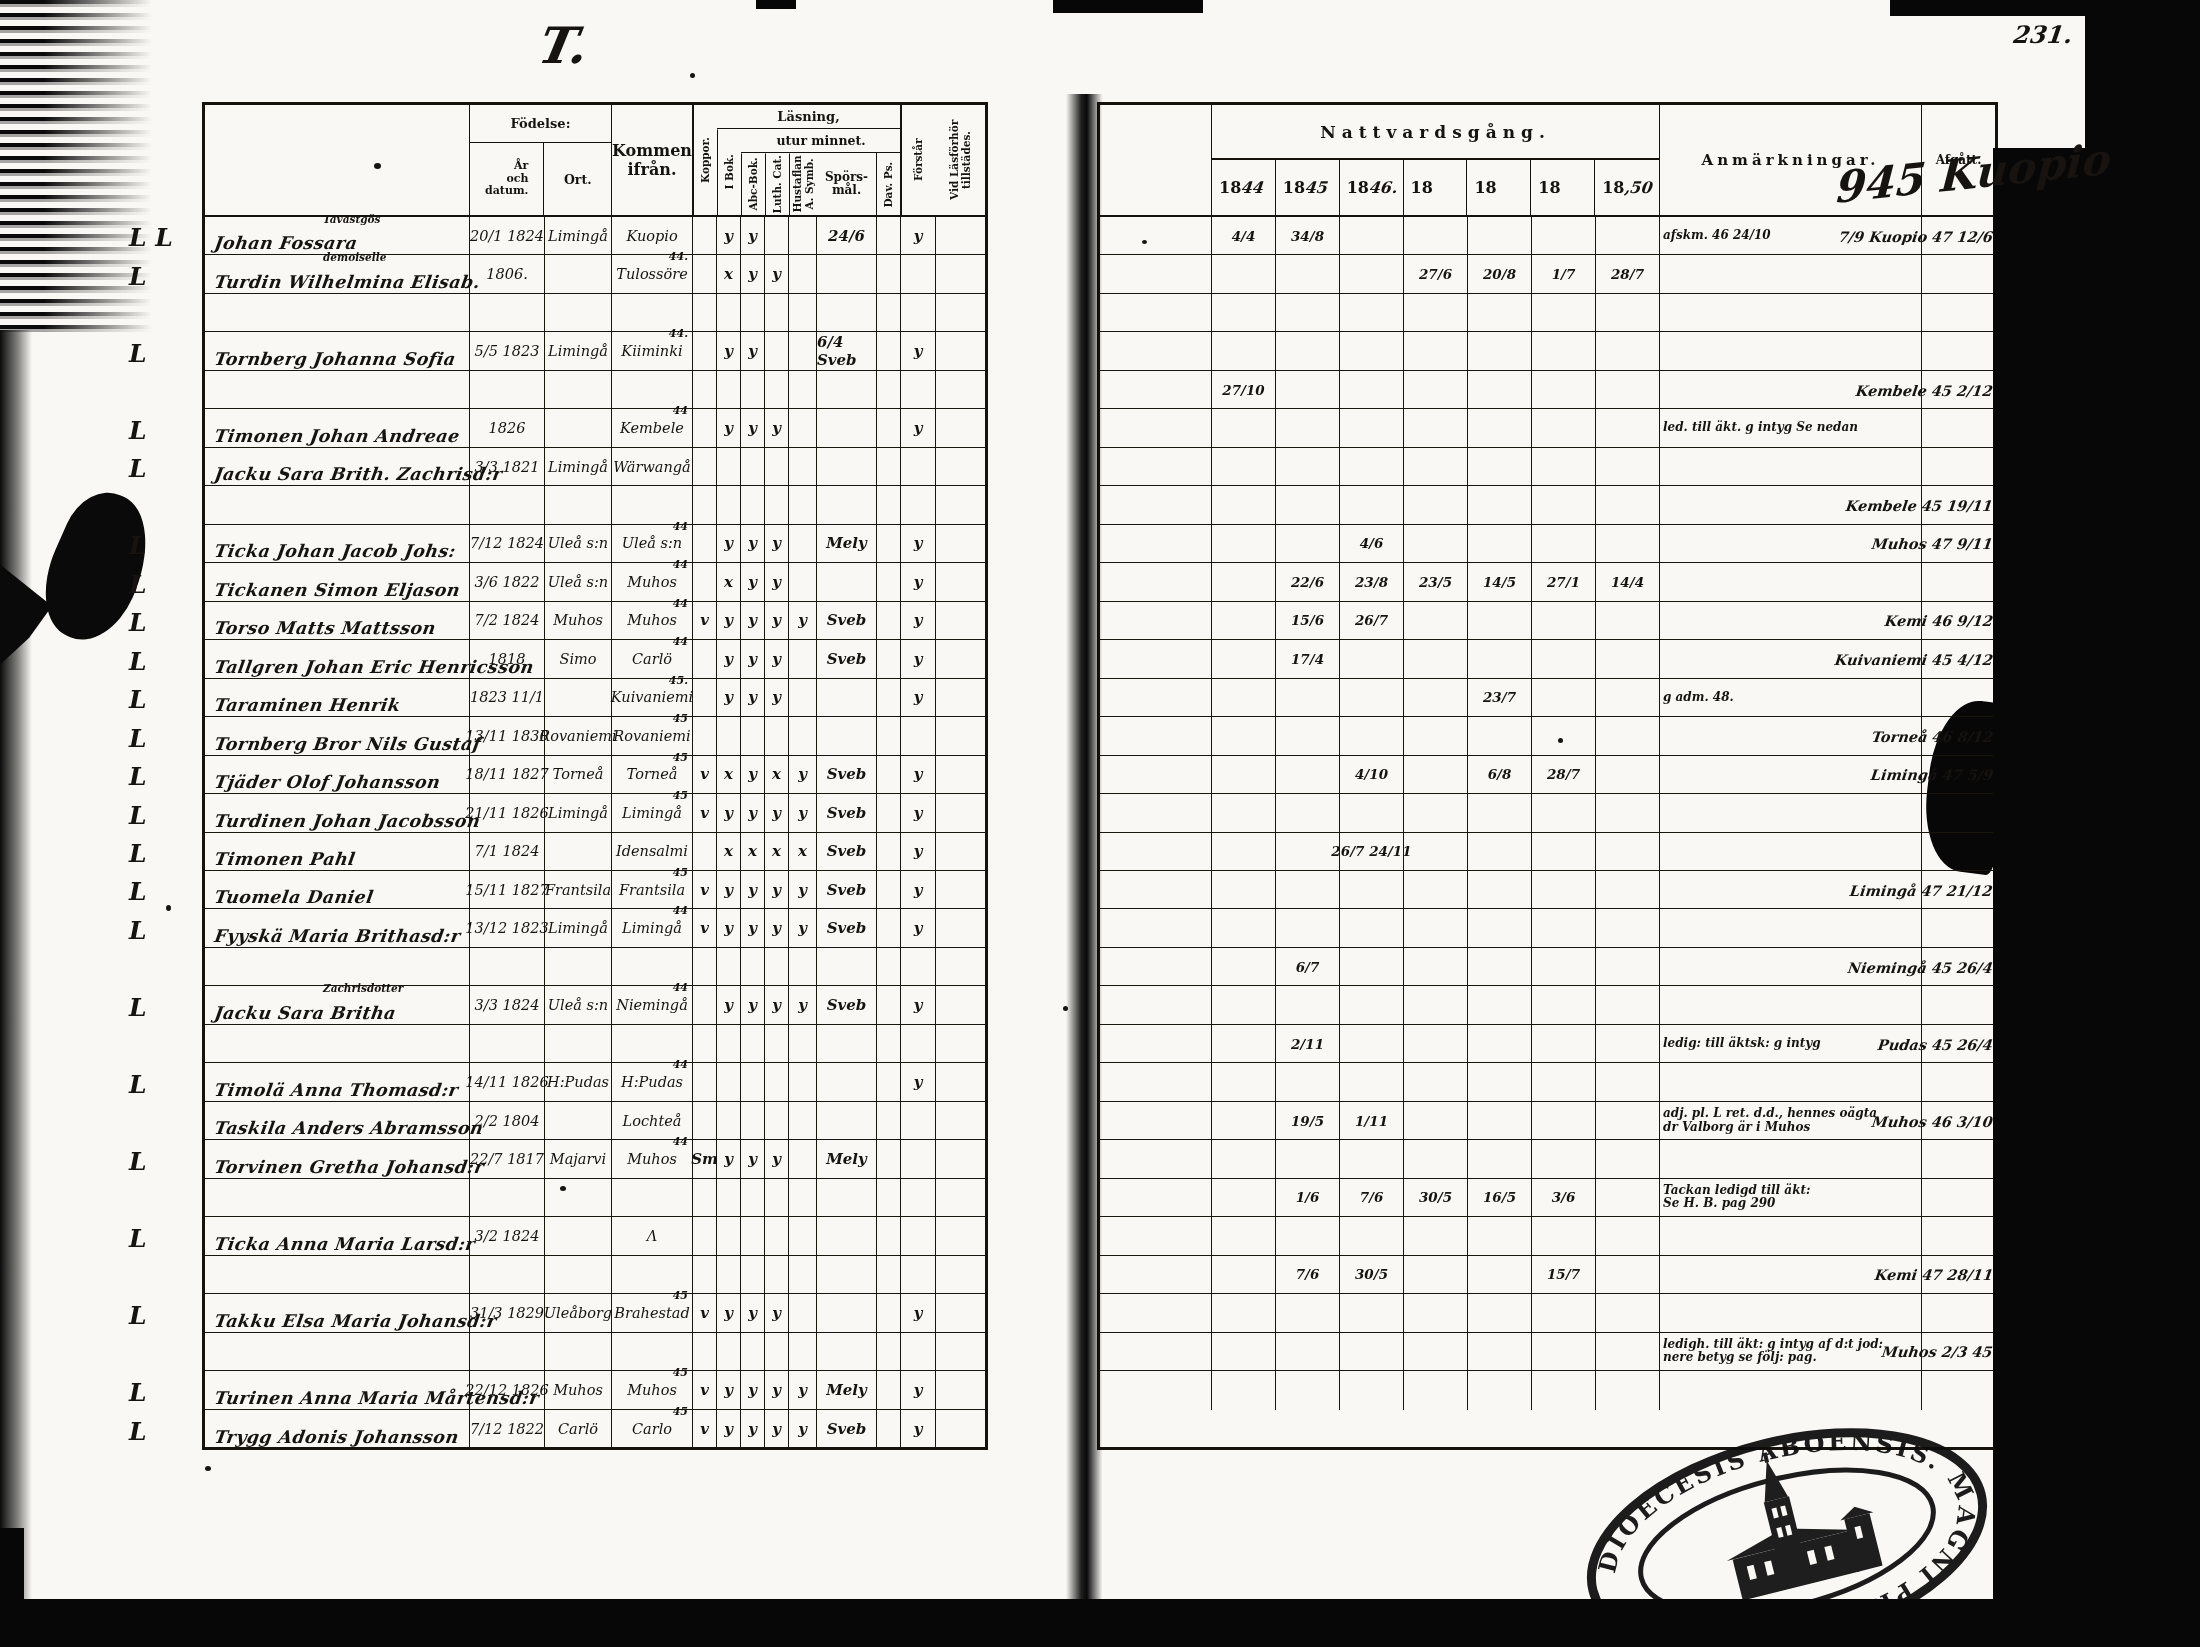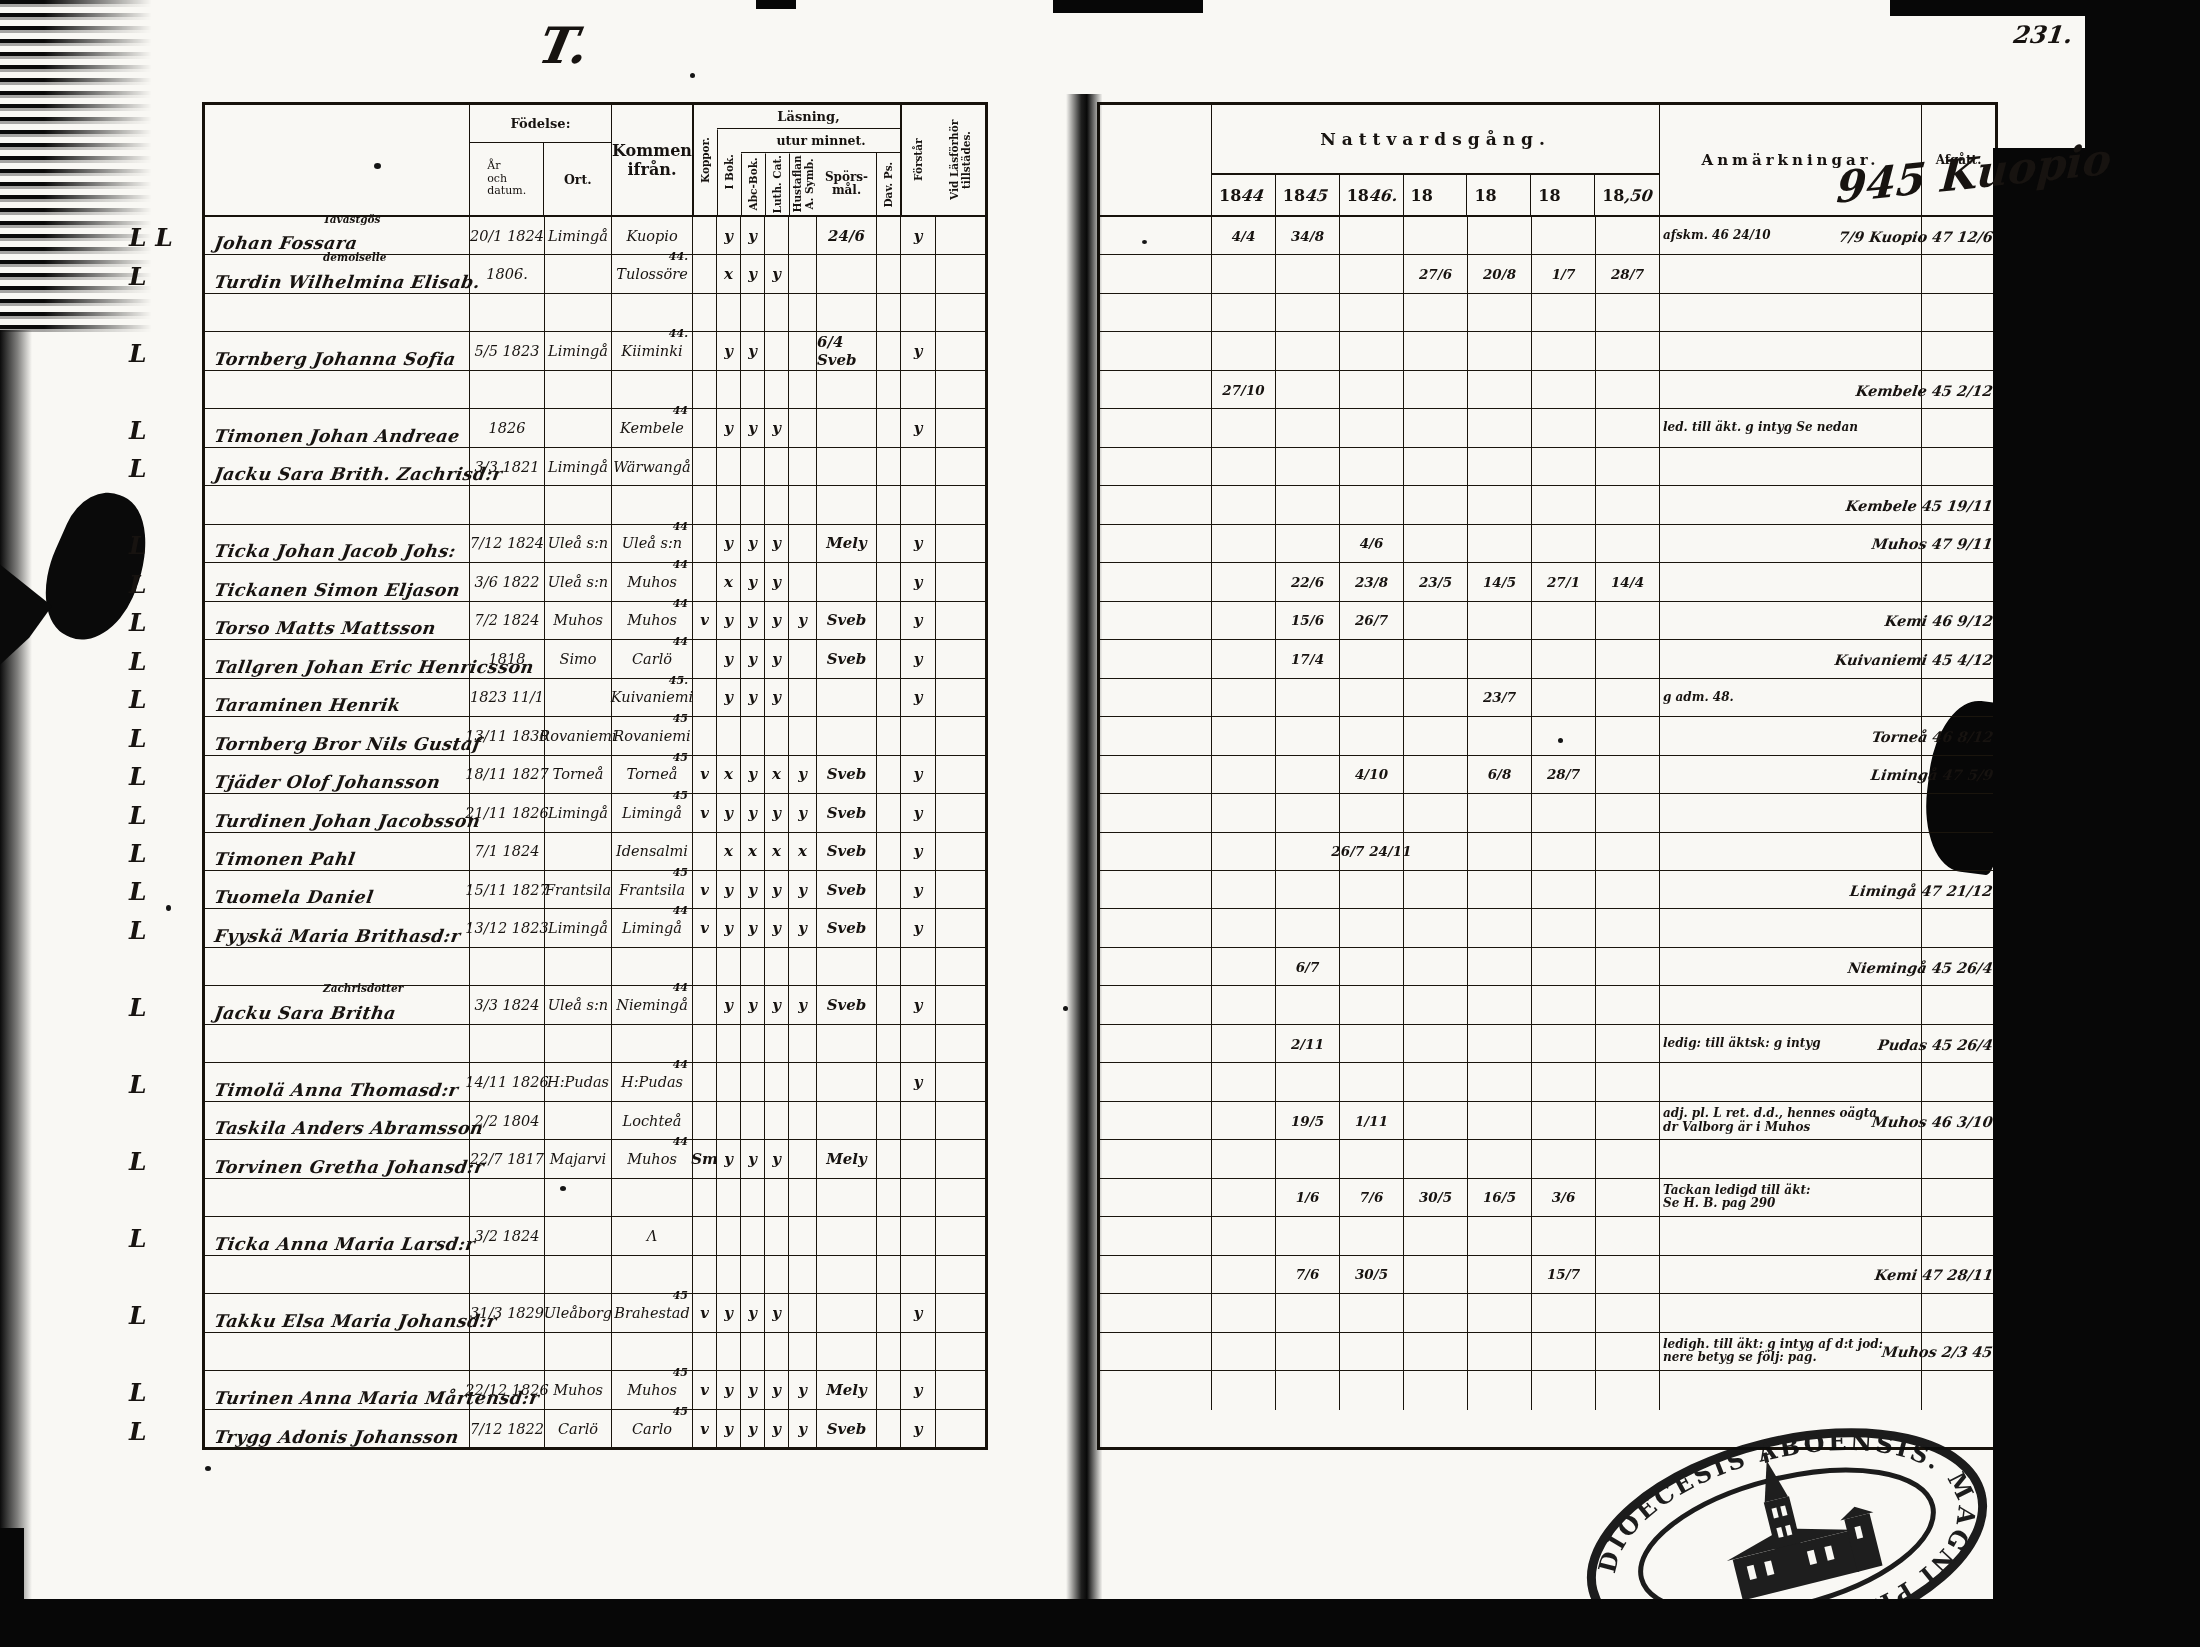--- a/index.html
+++ b/index.html
@@ -42,40 +42,40 @@
   .cen2{display:flex;align-items:center;justify-content:center;text-align:center;font-weight:bold;font-size:16px}
 
   .w265h{width:265px}.w142h{width:142px}.w81h{width:81px}.w24h{width:24px}
   .w184h{width:184px}.w35h{width:35px}.w49h{width:49px}.w28h{width:28px}.w60h{width:60px}
   .w112h{width:112px}.w448h{width:448px}.w262h{width:262px}.w73h{width:73px}
 
   .fodcol{display:flex;flex-direction:column}
   .fodtop{height:38px;border-bottom:1.7px solid #17120b;display:flex;align-items:center;justify-content:center;
           font-weight:bold;font-size:13px}
   .fodsub{display:flex;flex:1}
-  .fodar{width:75px;border-right:1.7px solid #17120b;text-align:left;font-size:11px;font-weight:normal;
+  .fodar{width:75px;border-right:1.7px solid #17120b;text-align:right;font-size:11px;font-weight:bold;
          display:flex;align-items:center;justify-content:center;line-height:1.15}
   .fodort{width:67px;display:flex;align-items:center;justify-content:center;font-size:12.5px;font-weight:bold}
 
   .vert{display:flex;align-items:center;justify-content:center;writing-mode:vertical-rl;transform:rotate(180deg);
         font-size:10.5px;font-weight:bold;line-height:1.05;text-align:center;padding:2px 0}
   .lascol{display:flex;flex-direction:column}
   .lastop{height:26px;border-bottom:1.7px solid #17120b;display:flex;align-items:center;justify-content:center;
           font-weight:bold;font-size:13px}
   .lasmid{display:flex;flex:1}
   .ibokc{width:24px;border-right:1.7px solid #17120b}
   .uturwrap{flex:1;display:flex;flex-direction:column}
   .uturtop{height:24px;border-bottom:1.7px solid #17120b;display:flex;align-items:center;justify-content:center;
            font-weight:bold;font-size:12.5px}
   .uturcols{display:flex;flex:1}
   .uc{border-right:1.7px solid #17120b}
   .spors{display:flex;align-items:center;justify-content:center;font-weight:bold;font-size:12px;text-align:center;line-height:1.1}
 
   .nattcol{display:flex;flex-direction:column;border-right:1.7px solid #17120b}
-  .natttitle{height:70px;border-bottom:2px solid #17120b;display:flex;align-items:center;justify-content:center;
+  .natttitle{height:55px;border-bottom:2px solid #17120b;display:flex;align-items:center;justify-content:center;
              font-weight:bold;font-size:17px;letter-spacing:6px}
   .yearrow{display:flex;flex:1}
   .ycell{width:64px;border-right:1.7px solid #17120b;display:flex;align-items:center;padding-left:7px}
   .ycell:last-child{border-right:none}
   .yp{font-size:16px;font-weight:bold}
   .yh{font-size:16px;font-weight:bold;font-style:italic;margin-left:1px;transform:skewX(-8deg)}
   .anmh{display:flex;align-items:center;justify-content:center;font-weight:bold;font-size:15px;letter-spacing:4px}
   .afgh{display:flex;align-items:center;justify-content:center;font-weight:bold;font-size:12px}
 
   .lbody,.rbody{height:1231px}

